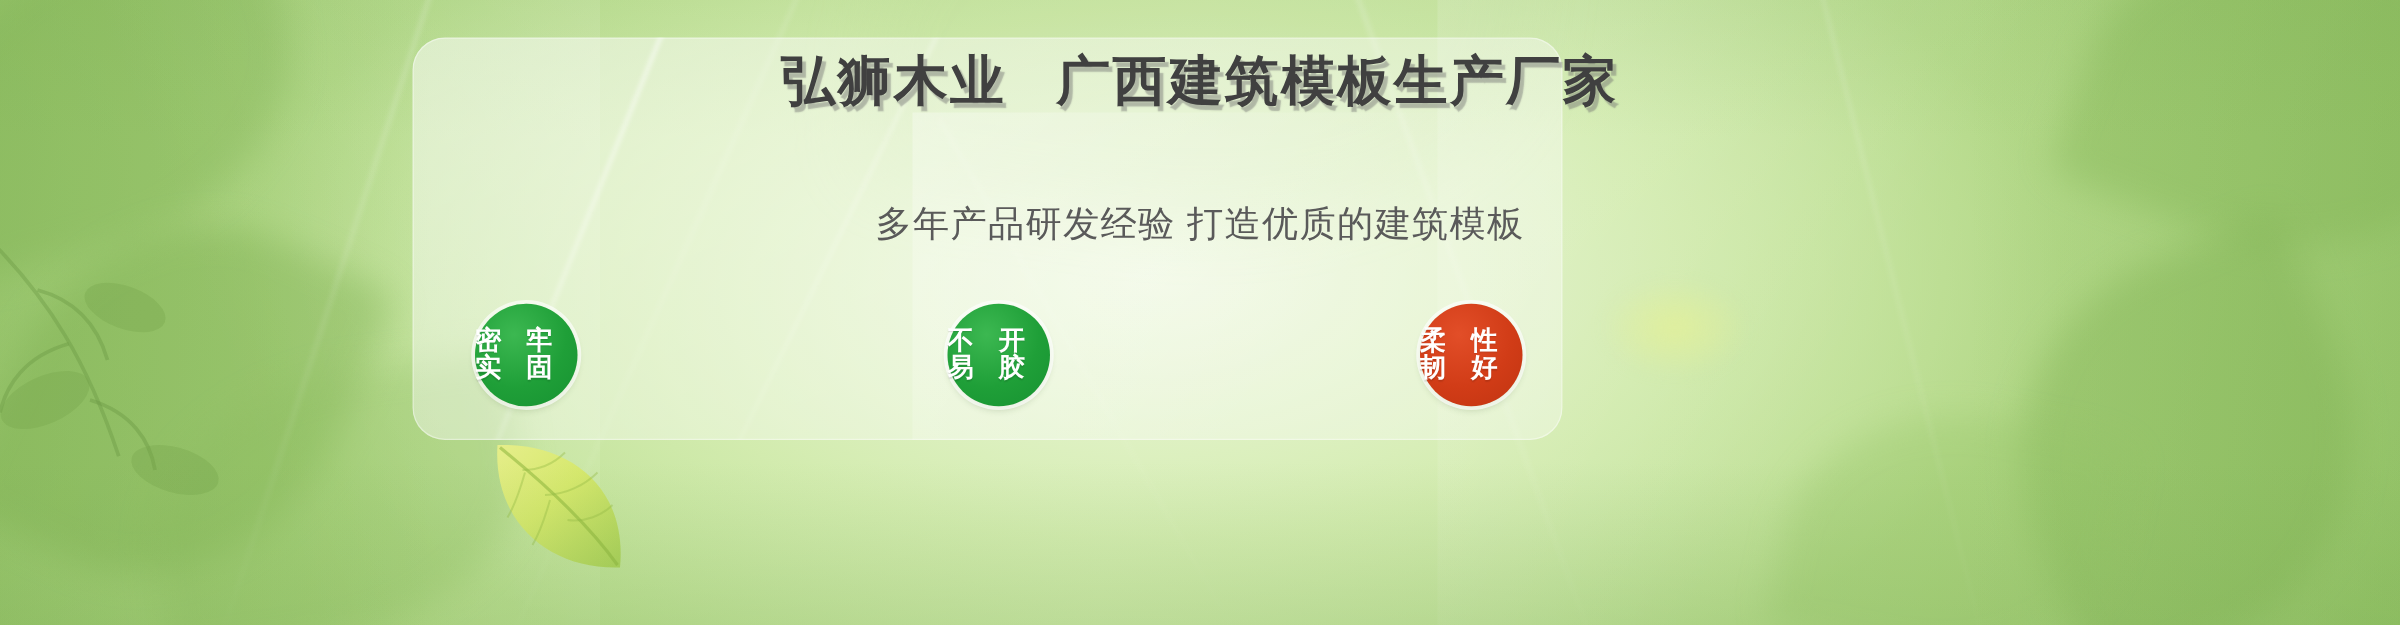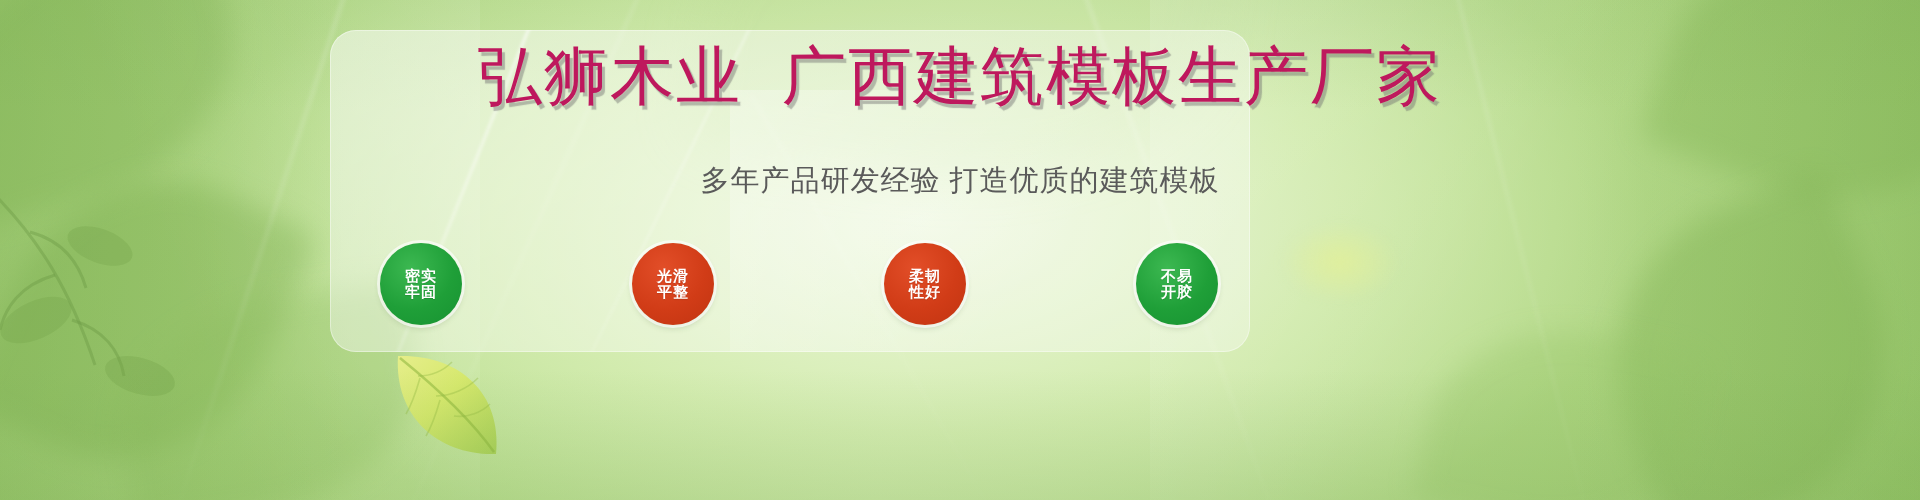--- a/index.html
+++ b/index.html
@@ -146,24 +146,24 @@
     width: 460px; height: 400px;
     background: linear-gradient(128deg, rgba(255,255,255,0.30), rgba(255,255,255,0) 60%);
   }
 
   
   .headline {
     position: absolute;
     left: 0; right: 0;
     top: 44px;
     text-align: center;
-    font-size: 64px;
+    font-size: 43px;
     line-height: 1;
-    font-weight: normal;
-    color: #be185d;
+    font-weight: bold;
+    color: #404040;
     letter-spacing: 2px;
     text-shadow: 3px 4px 1px rgba(110,110,110,0.45);
     white-space: nowrap;
   }
   .headline .gap { display: inline-block; width: 40px; }
 
   .subtitle {
     position: absolute;
     left: 0; right: 0;
     top: 166px;
@@ -185,25 +185,25 @@
     display: flex;
     justify-content: space-between;
     align-items: center;
   }
   .badge {
     position: relative;
     width: 82px;
     height: 82px;
     border-radius: 50%;
     display: flex;
-    flex-direction: column;
+    flex-direction: row;
     align-items: center;
     justify-content: center;
     color: #ffffff;
-    font-size: 15px;
+    font-size: 21px;
     line-height: 1.04;
     font-weight: bold;
     letter-spacing: 1px;
     box-shadow: 0 0 0 3px rgba(255,255,255,0.65),
                 0 3px 6px rgba(60,90,40,0.22);
     text-shadow: 0 1px 1px rgba(0,0,0,0.12);
   }
   .badge.green {
     background: radial-gradient(circle at 38% 30%, #3cb851 0%, #1f9f38 55%, #179231 100%);
   }
@@ -281,27 +281,23 @@
 
   <div class="headline"><span>弘狮木业</span><span class="gap"></span><span>广西建筑模板生产厂家</span></div>
 
   <div class="subtitle">多年产品研发经验 打造优质的建筑模板</div>
 
   <div class="badges">
     <div class="badge green">
       <span class="l1">密实</span>
       <span class="l2">牢固</span>
     </div>
-    <div class="badge red">
-      <span class="l1">光滑</span>
-      <span class="l2">平整</span>
+    <div class="badge green">
+      <span class="l1">不易</span>
+      <span class="l2">开胶</span>
     </div>
     <div class="badge red">
       <span class="l1">柔韧</span>
       <span class="l2">性好</span>
     </div>
-    <div class="badge green">
-      <span class="l1">不易</span>
-      <span class="l2">开胶</span>
-    </div>
   </div>
 
 </div>
 
 </body></html>

